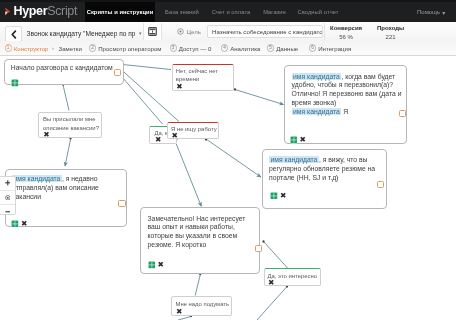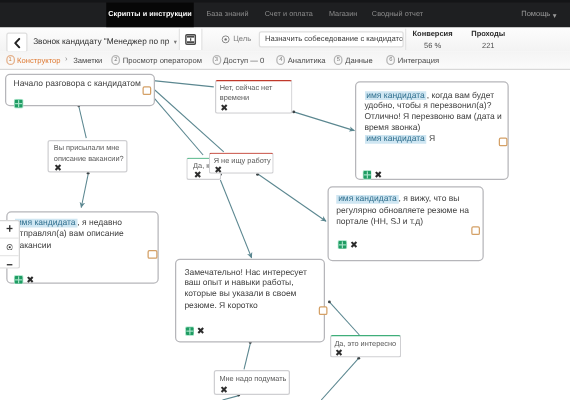--- a/index.html
+++ b/index.html
@@ -72,20 +72,28 @@
              border:1px solid #d6d6d6;border-left:none;border-radius:0 2px 2px 0;box-sizing:border-box;}
   .zbtn{height:13.1px;display:flex;align-items:center;justify-content:center;color:#3a3a3a;font-size:8px;line-height:1;}
   .zbtn+.zbtn{border-top:1px solid #e7e7e7;}
 </style>
 </head>
 <body>
 
 <div id="app">
 
   <div class="topnav">
+    <div class="logo">
+      <svg class="logo-arrow" viewBox="0 0 6 9">
+        <path d="M0.3 0.6 L5.2 4.4 L0.3 8.3 L0.3 6.0 L2.6 4.4 L0.3 2.7 Z" fill="#c4421f"></path>
+        <path d="M0.3 4.6 L2.6 4.4 L0.3 8.3 Z" fill="#f2f2f2"></path>
+      </svg>
+      <span class="logo-h">Hyper</span>
+      <span class="logo-s">Script</span>
+    </div>
     <div class="navitems" id="navitems">
         <div class="navitem active" style="left: 85px; width: 70px;">Скрипты и инструкции</div>
         <div class="navitem" style="left: 160px; width: 44px;">База знаний</div>
         <div class="navitem" style="left: 206px; width: 50px;">Счет и оплата</div>
         <div class="navitem" style="left: 258px; width: 33px;">Магазин</div>
         <div class="navitem" style="left: 293px; width: 50px;">Сводный отчет</div>
       </div>
     <div class="navhelp">
       <span>Помощь</span>
       <span>▾</span>

